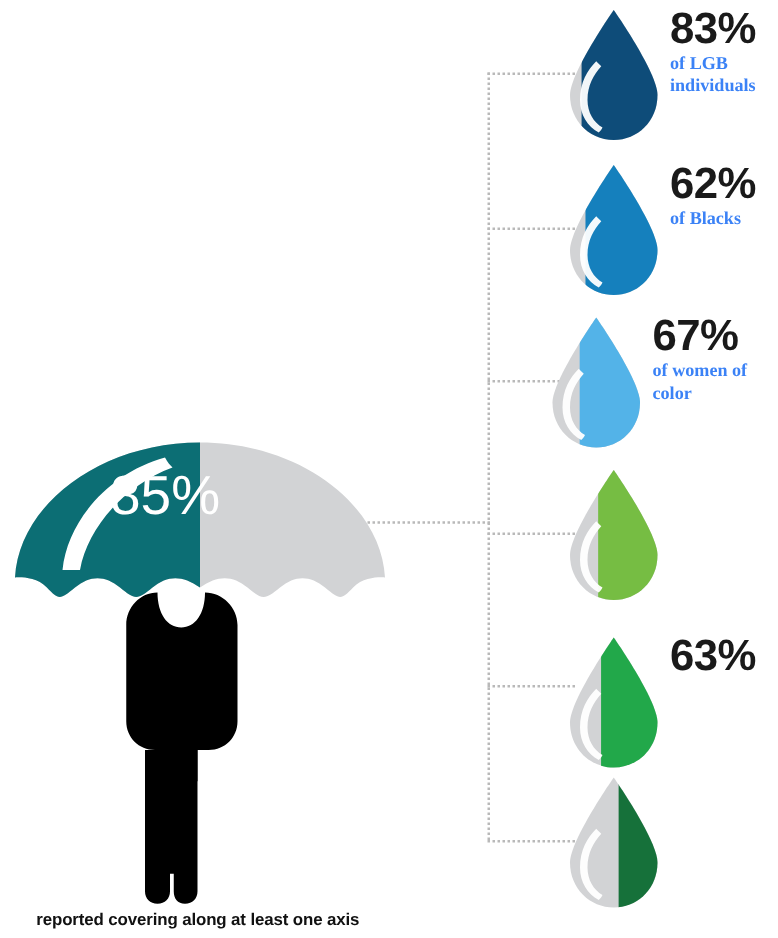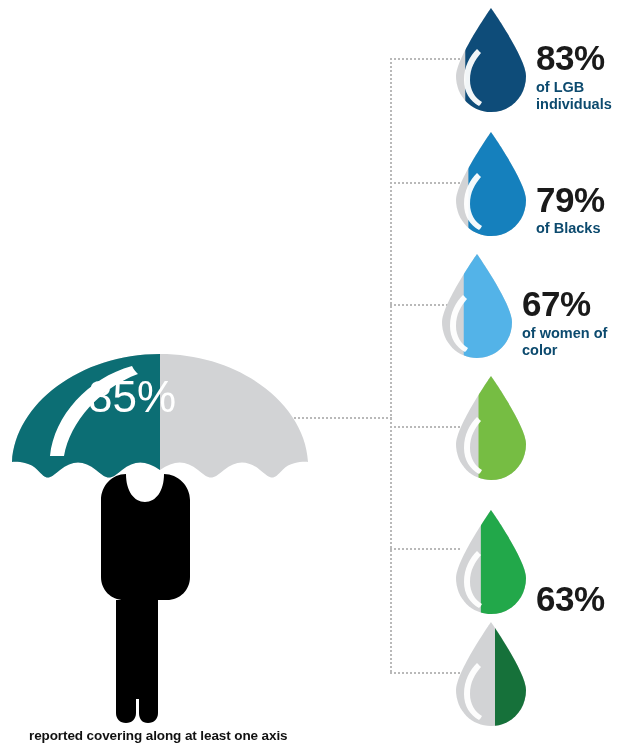--- a/index.html
+++ b/index.html
@@ -21,21 +21,21 @@
   .hline{
     position:absolute;
     height:0;
     border-top:2px dotted #b9b9b9;
   }
 
   
   .drop-row{
     position:absolute;
     display:flex;
-    align-items:flex-end;
+    align-items:flex-start;
   }
   .drop-wrap{
     position:relative;
     flex:0 0 auto;
   }
   .drop-wrap svg{display:block;}
   .drop-text{
     margin-left:6px;
     display:flex;
     flex-direction:column;
@@ -44,24 +44,25 @@
   .drop-pct{
     font-size:35px;
     font-weight:bold;
     color:#1a1a1a;
     line-height:0.98;
     letter-spacing:-0.5px;
   }
   .drop-label{
     font-size:14.5px;
     font-weight:600;
-    color:#0c4a6e;
+    color:#3b82f6;
     line-height:1.22;
     margin-top:3px;
     max-width:120px;
+    font-family:Liberation Serif, serif;
   }
 
   
   #umbrella{
     position:absolute;
     left:10px;top:352px;
     width:300px;height:130px;
   }
   #umbrella svg{display:block;}
   #umbrella-pct{
@@ -205,21 +206,21 @@
               <path id="pdc1" d="M39 2 C 39 2, 74 52, 74 70 C 74 91, 58 106, 39 106 C 20 106, 4 91, 4 70 C 4 52, 39 2, 39 2 Z"></path>
             </defs>
             <use href="#pdc1" fill="#d2d3d5"></use>
             <g clip-path="url(#dc1)">
               <use href="#pdc1" fill="#1580bd"></use>
             </g>
             <path d="M12 74 C 12 60, 18 50, 25 43 C 27 45, 28 46, 29 47 C 23 54, 18 62, 18 74 C 18 84, 23 92, 30 96 C 29 98, 28 99, 27 100 C 18 95, 12 86, 12 74 Z" fill="#ffffff" opacity="0.95"></path>
           </svg>
         </div>
         <div class="drop-text">
-          <div class="drop-pct">79%</div>
+          <div class="drop-pct">62%</div>
           <div class="drop-label">of Blacks</div>
         </div>
       </div>
       <div class="drop-row" style="left: 438px; top: 252px;">
         <div class="drop-wrap">
           <svg viewBox="0 0 78 108" width="78" height="108">
             <defs>
               <clipPath id="dc2">
                 <rect x="25.74" y="0" width="52.26" height="108"></rect>
               </clipPath>

